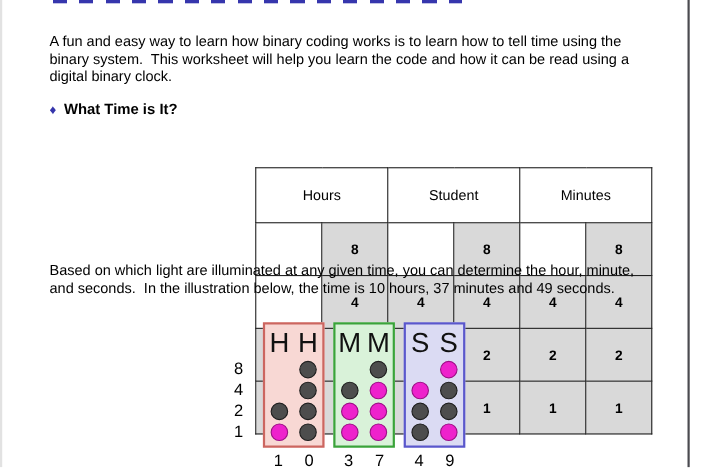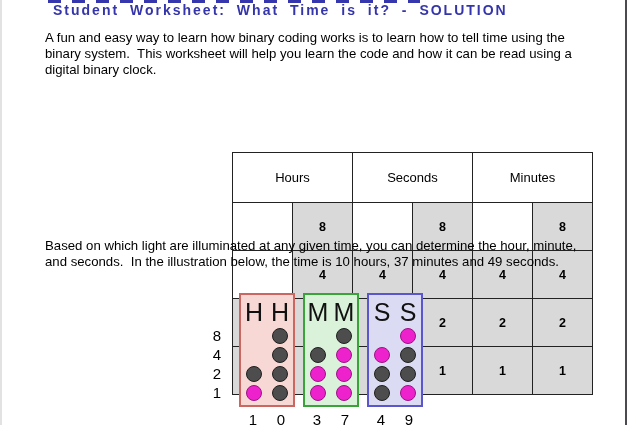--- a/index.html
+++ b/index.html
@@ -49,31 +49,33 @@
   .digits span{flex:1;text-align:center;font-size:15px;line-height:17px;}
 </style>
 </head>
 <body>
 
 <div class="page">
   <div class="left-edge"></div>
   <div class="right-edge"></div>
   <div class="top-frag"></div>
 
-  <div class="title">Student Worksheet: What Time is it? - SOLUTION</div>
 
   <div class="para para-intro">A fun and easy way to learn how binary coding works is to learn how to tell time using the binary system.  This worksheet will help you learn the code and how it can be read using a digital binary clock.</div>
 
+  <div class="section-heading">
+    <span class="diamond">♦</span><span>What Time is It?</span>
+  </div>
 
 
   <table class="structure">
     <thead>
         <tr>
           <th colspan="2">Hours</th>
-          <th colspan="2">Seconds</th>
+          <th colspan="2">Student</th>
           <th colspan="2">Minutes</th>
         </tr>
       </thead>
     <tbody>
         <tr>
           <td></td>
           <td class="filled">8</td>
           <td></td>
           <td class="filled">8</td>
           <td></td>

